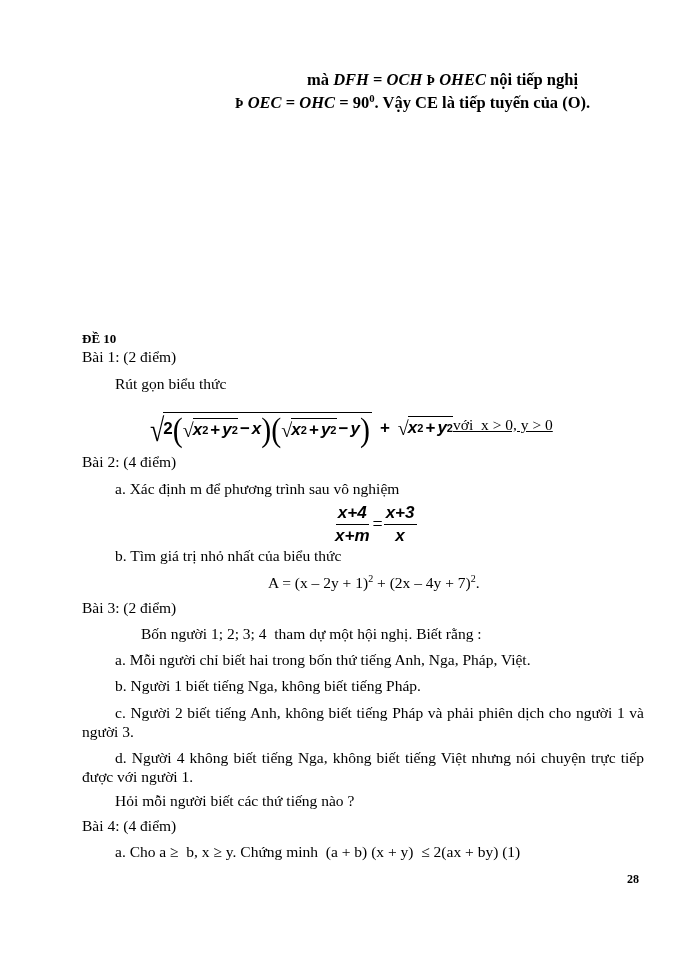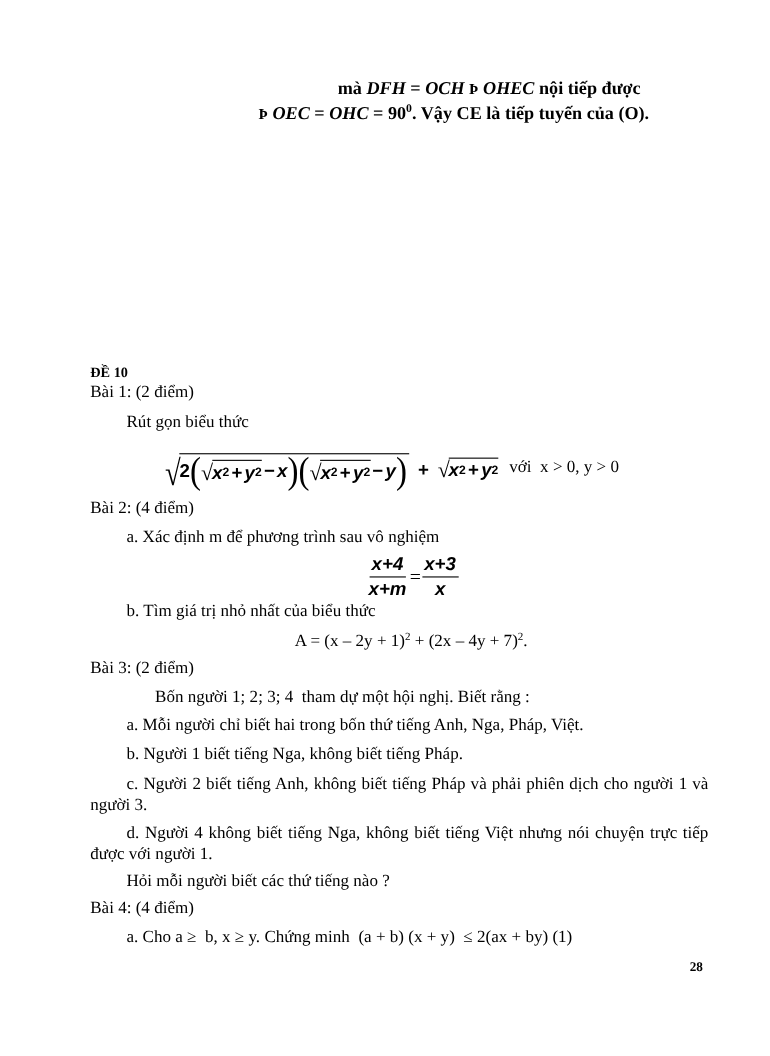--- a/index.html
+++ b/index.html
@@ -29,21 +29,21 @@
 </head>
 <body>
 
 <div class="abs top" style="left:307px; top:70px;">
   <span>mà</span>
   <span class="m">DFH</span>
   <span>=</span>
   <span class="m">OCH</span>
   <span class="arrow">Þ</span>
   <span class="m">OHEC</span>
-  <span>nội tiếp được</span>
+  <span>nội tiếp nghị</span>
 </div>
 <div class="abs top" style="left:235px; top:93px;">
   <span class="arrow">Þ</span>
   <span class="m">OEC</span>
   <span>=</span>
   <span class="m">OHC</span>
   <span>=</span><span> </span><span>90</span><sup>0</sup><span>. Vậy CE là tiếp tuyến của (O).</span>
 </div>
 
 <div class="abs b" style="left:82px; top:331px; font-size:13px;">ĐỀ 10</div>
@@ -90,21 +90,21 @@
   <span class="sqrt" style="margin-bottom:6px;">
     <span class="rad-sm">√</span>
     <span class="over">
       <span class="mb">x</span>
         <sup class="mb" style="font-style:normal;">2</sup>
       <span class="op">+</span>
       <span class="mb">y</span>
         <sup class="mb" style="font-style:normal;">2</sup>
     </span>
   </span>
-  <span class="t" style="margin-left:10px; margin-bottom:10px; white-space:pre;">với  x &gt; 0, y &gt; 0</span>
+  <span class="t" style="margin-bottom:10px; white-space:pre;text-decoration:underline;">với  x &gt; 0, y &gt; 0</span>
 </div>
 
 <div class="abs t" style="left:82px; top:453px;text-align:center;">Bài 2: (4 điểm)</div>
 <div class="abs t" style="left:115px; top:480px;">a. Xác định m để phương trình sau vô nghiệm</div>
 <div class="abs" style="left:333px; top:503px; display:flex; align-items:center;">
   <span class="frac">
     <span class="num">x+4</span>
     <span class="den">x+m</span>
   </span>
   <span style="font-size:18px; padding:0 1px;">=</span>

